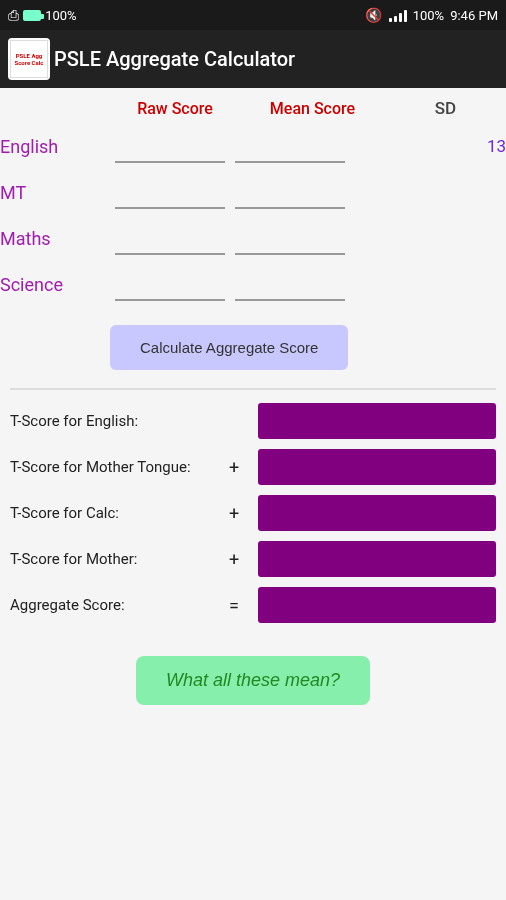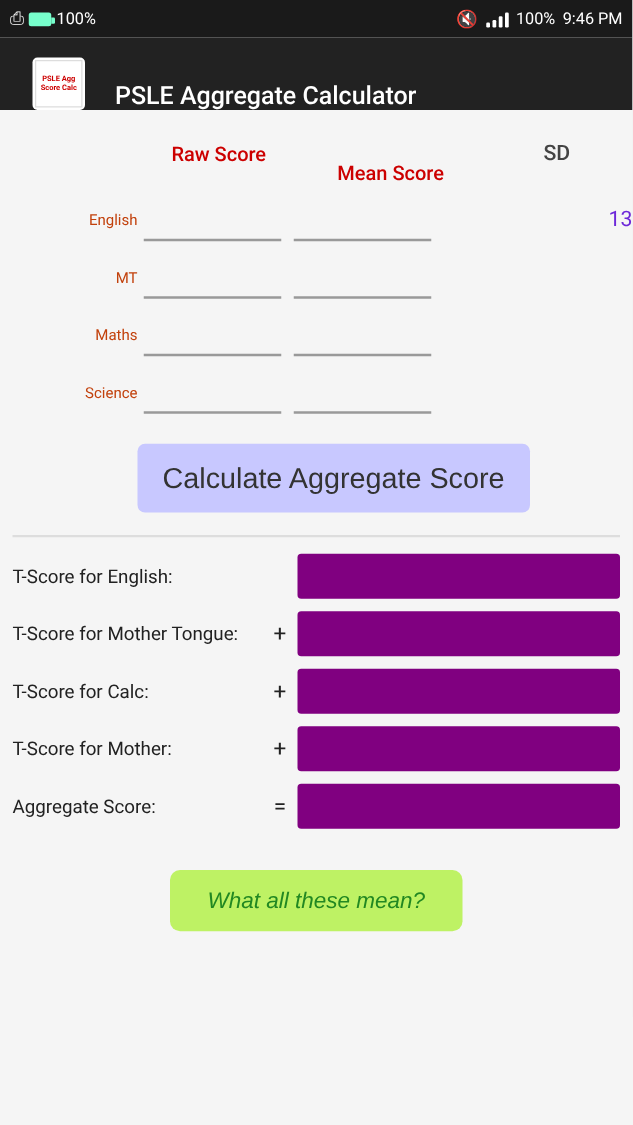--- a/index.html
+++ b/index.html
@@ -70,23 +70,23 @@
       width: 3px;
       background: white;
       border-radius: 1px;
     }
 
     
     .app-bar {
       background: #222;
       height: 58px;
       display: flex;
-      align-items: flex-end;
-      padding: 0 26px;
-      gap: 24px;
+      align-items: center;
+      padding: 0 8px;
+      gap: 4px;
       flex-shrink: 0;
     }
     .app-icon {
       width: 42px;
       height: 42px;
       background: white;
       border-radius: 4px;
       display: flex;
       align-items: center;
       justify-content: center;
@@ -139,42 +139,41 @@
       color: #cc0000;
       font-size: 16px;
       font-weight: 500;
     }
     .col-mean {
       width: 145px;
       text-align: center;
       color: #cc0000;
       font-size: 16px;
       font-weight: 500;
-      margin-top: 31px;
     }
     .col-sd {
       flex: 1;
       text-align: center;
       color: #444;
       font-size: 17px;
       font-weight: 500;
     }
 
     
     .subject-row {
       display: flex;
       align-items: center;
       padding: 6px 0;
       background: #f5f5f5;
     }
     .subject-name {
       width: 110px;
-      text-align: right;
-      font-size: 12px;
-      color: #c2410c;
+      text-align: left;
+      font-size: 18px;
+      color: #a21caf;
       flex-shrink: 0;
     }
     .input-wrapper {
       width: 120px;
       display: flex;
       align-items: center;
       justify-content: center;
     }
     .score-input {
       width: 110px;
@@ -196,37 +195,37 @@
 
     
     .calculate-section {
       padding: 18px 0 18px 110px;
       background: #f5f5f5;
     }
     .calculate-btn {
       background: #c8c8ff;
       border: none;
       border-radius: 6px;
-      padding: 14px 20px;
-      font-size: 23px;
+      padding: 14px 30px;
+      font-size: 15px;
       color: #333;
       cursor: pointer;
       font-weight: 400;
     }
 
     
     .results-section {
       background: #f5f5f5;
       padding: 8px 10px;
     }
     .result-row {
       display: flex;
       align-items: center;
       padding: 5px 0;
-      gap: 6px;
+      gap: 16px;
     }
     .result-label {
       font-size: 15px;
       color: #222;
       min-width: 200px;
     }
     .result-operator {
       font-size: 18px;
       color: #222;
       width: 16px;
@@ -240,21 +239,21 @@
     }
 
     
     .info-section {
       padding: 20px;
       display: flex;
       justify-content: center;
       background: #f5f5f5;
     }
     .info-btn {
-      background: #bef264;
+      background: #86efac;
       border: none;
       border-radius: 8px;
       padding: 14px 30px;
       font-size: 18px;
       color: #228822;
       cursor: pointer;
       font-style: italic;
     }
 
     .divider-row {

